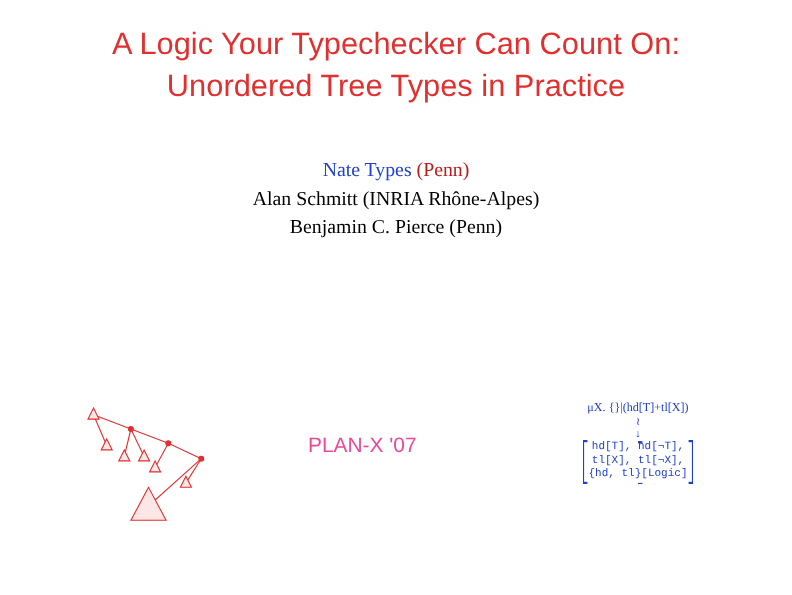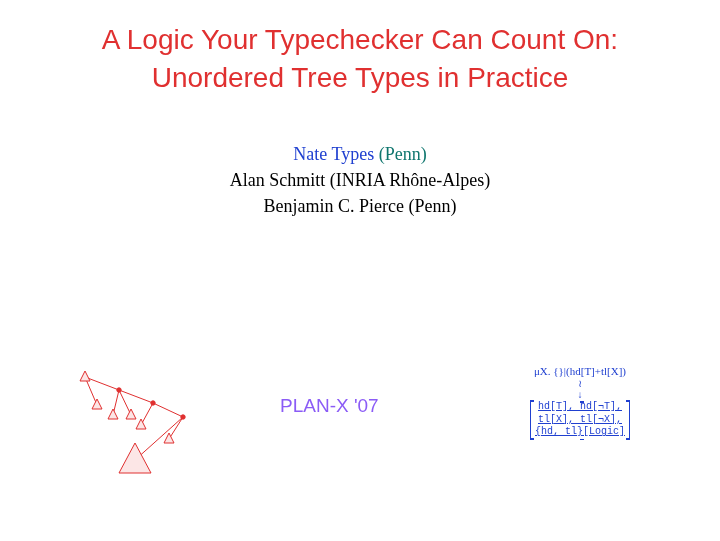--- a/index.html
+++ b/index.html
@@ -26,35 +26,35 @@
     text-align: center;
     margin-top: 44px;
     font-size: 18px;
     line-height: 1.45;
     color: #000;
   }
   .author-highlight {
     color: #2040d0;
   }
   .author-affil {
-    color: #0f766e;
+    color: #b91c1c;
   }
   .middle-row {
     position: absolute;
     top: 370px;
     left: 0;
     width: 720px;
     height: 130px;
   }
   .venue {
     position: absolute;
     left: 280px;
     top: 25px;
     font-size: 19px;
-    color: #8b5cf6;
+    color: #ec4899;
     font-family: 'Trebuchet MS', 'Segoe UI', sans-serif;
   }
   .tree-figure {
     position: absolute;
     left: 65px;
     top: -5px;
     width: 160px;
     height: 120px;
   }
   .formula-figure {
@@ -73,21 +73,20 @@
   .formula-phi { font-style: italic; font-size: 12px; }
   .formula-matrix {
     display: inline-block;
     border-left: 1.5px solid #2040d0;
     border-right: 1.5px solid #2040d0;
     padding: 1px 4px;
     font-family: 'Courier New', monospace;
     font-size: 10px;
     line-height: 1.25;
     position: relative;
-    text-decoration: underline;
   }
   .formula-matrix::before, .formula-matrix::after {
     content: '';
     position: absolute;
     width: 4px;
     height: 1.5px;
     background: #2040d0;
   }
   .formula-matrix .tl { position:absolute; top:0; left:-1px; width:4px; height:1.5px; background:#2040d0;}
   .formula-matrix .tr { position:absolute; top:0; right:-1px; width:4px; height:1.5px; background:#2040d0;}

